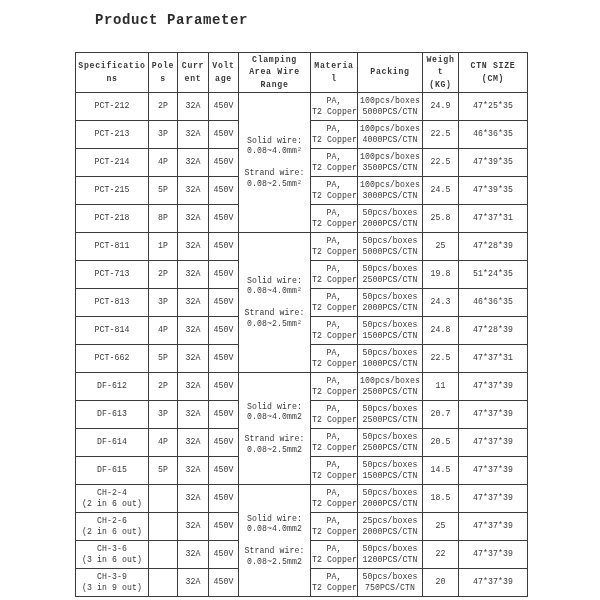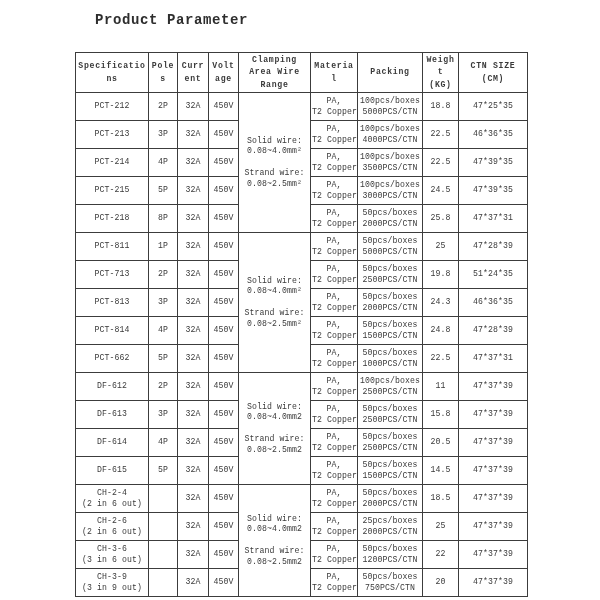--- a/index.html
+++ b/index.html
@@ -120,21 +120,21 @@
             </div>
           </td>
           <td>
             <div class="line">PA,</div>
             <div class="line">T2 Copper</div>
           </td>
           <td>
             <div class="line">100pcs/boxes</div>
             <div class="line">5000PCS/CTN</div>
           </td>
-          <td>18.8</td>
+          <td>24.9</td>
           <td>47*25*35</td>
         </tr>
         <tr>
           <td>
             <div class="line">PCT-213</div>
           </td>
           <td>3P</td>
           <td>32A</td>
           <td>450V</td>
           <td>
@@ -338,21 +338,21 @@
           <td>32A</td>
           <td>450V</td>
           <td>
             <div class="line">PA,</div>
             <div class="line">T2 Copper</div>
           </td>
           <td>
             <div class="line">50pcs/boxes</div>
             <div class="line">2500PCS/CTN</div>
           </td>
-          <td>15.8</td>
+          <td>20.7</td>
           <td>47*37*39</td>
         </tr>
         <tr>
           <td>
             <div class="line">DF-614</div>
           </td>
           <td>4P</td>
           <td>32A</td>
           <td>450V</td>
           <td>

